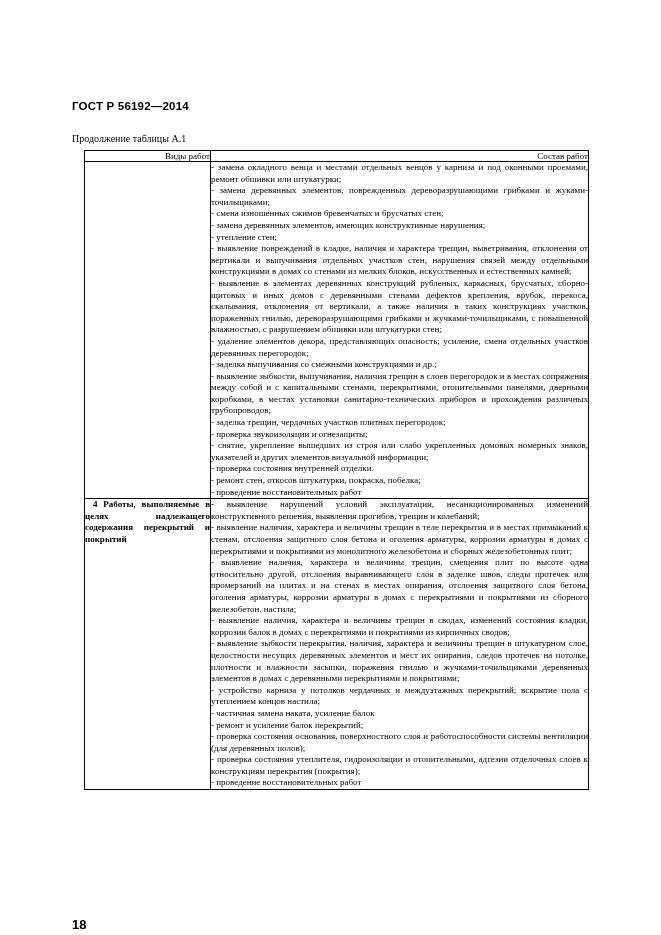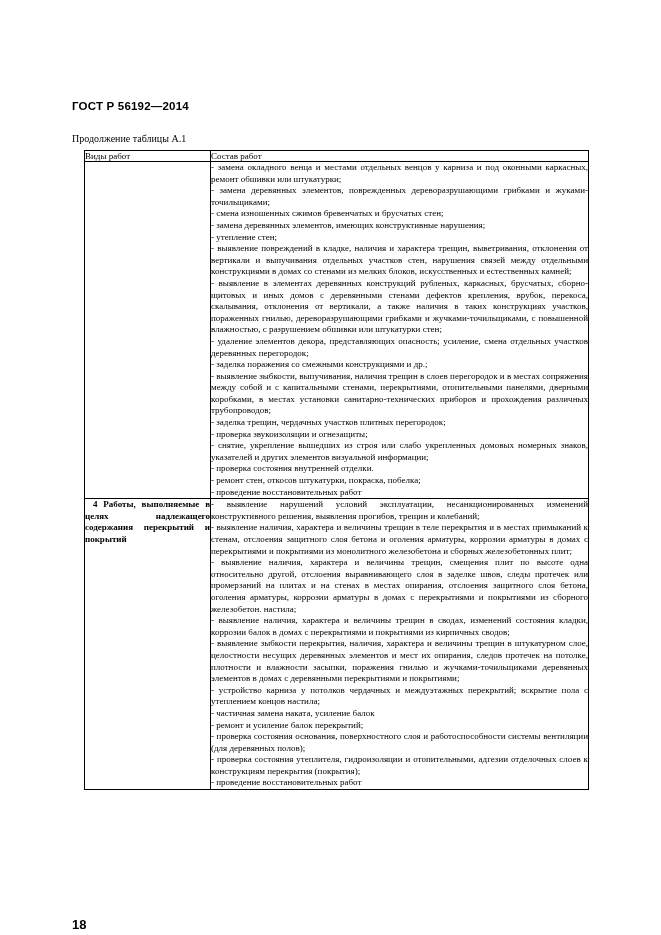--- a/index.html
+++ b/index.html
@@ -45,21 +45,21 @@
     width: 504px;
     border-collapse: collapse;
     table-layout: fixed;
   }
   table.main td, table.main th {
     border: 1px solid #000000;
     vertical-align: top;
     padding: 0;
   }
   th.hdr {
-    text-align: left;
+    text-align: right;
     font-weight: normal;
     font-size: 9px;
     font-family: "Liberation Serif", serif;
     padding: 6px 2px 6px 2px;
   }
   td.cell {
     font-size: 9px;
     line-height: 11.6px;
     padding: 5px 7px 7px 7px;
     text-align: justify;
@@ -108,29 +108,29 @@
     <thead>
       <tr>
         <th class="hdr">Виды работ</th>
         <th class="hdr">Состав работ</th>
       </tr>
     </thead>
     <tbody>
       <tr>
         <td class="cell-left"></td>
         <td class="cell">
-            <div class="line">- замена окладного венца и местами отдельных венцов у карниза и под оконными каркасных, ремонт обшивки или штукатурки;</div>
+            <div class="line">- замена окладного венца и местами отдельных венцов у карниза и под оконными проемами, ремонт обшивки или штукатурки;</div>
             <div class="line">- замена деревянных элементов, поврежденных дереворазрушающими грибками и жуками-точильщиками;</div>
             <div class="line">- смена изношенных сжимов бревенчатых и брусчатых стен;</div>
             <div class="line">- замена деревянных элементов, имеющих конструктивные нарушения;</div>
             <div class="line">- утепление стен;</div>
             <div class="line">- выявление повреждений в кладке, наличия и характера трещин, выветривания, отклонения от вертикали и выпучивания отдельных участков стен, нарушения связей между отдельными конструкциями в домах со стенами из мелких блоков, искусственных и естественных камней;</div>
             <div class="line">- выявление в элементах деревянных конструкций рубленых, каркасных, брусчатых, сборно-щитовых и иных домов с деревянными стенами дефектов крепления, врубок, перекоса, скалывания, отклонения от вертикали, а также наличия в таких конструкциях участков, пораженных гнилью, дереворазрушающими грибками и жучками-точильщиками, с повышенной влажностью, с разрушением обшивки или штукатурки стен;</div>
             <div class="line">- удаление элементов декора, представляющих опасность; усиление, смена отдельных участков деревянных перегородок;</div>
-            <div class="line">- заделка поражения со смежными конструкциями и др.;</div>
+            <div class="line">- заделка выпучивания со смежными конструкциями и др.;</div>
             <div class="line">- выявление зыбкости, выпучивания, наличия трещин в слоев перегородок и в местах сопряжения между собой и с капитальными стенами, перекрытиями, отопительными панелями, дверными коробками, в местах установки санитарно-технических приборов и прохождения различных трубопроводов;</div>
             <div class="line">- заделка трещин, чердачных участков плитных перегородок;</div>
             <div class="line">- проверка звукоизоляции и огнезащиты;</div>
             <div class="line">- снятие, укрепление вышедших из строя или слабо укрепленных домовых номерных знаков, указателей и других элементов визуальной информации;</div>
             <div class="line">- проверка состояния внутренней отделки.</div>
             <div class="line">- ремонт стен, откосов штукатурки, покраска, побелка;</div>
             <div class="line">- проведение восстановительных работ</div>
           </td>
       </tr>
       <tr>

